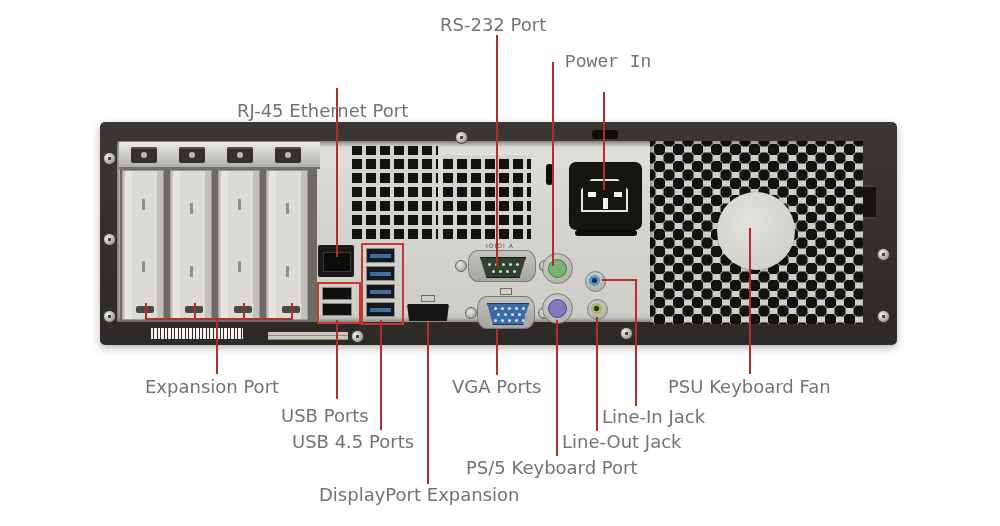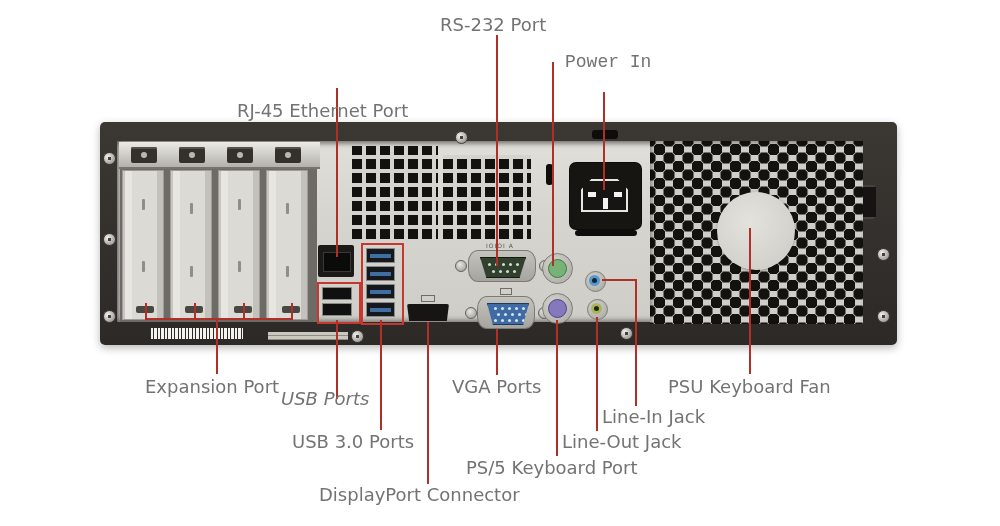--- a/index.html
+++ b/index.html
@@ -225,22 +225,22 @@
   <div class="rline" style="left:556px;top:320px;width:2px;height:136px;"></div>
   <div class="rline" style="left:596px;top:317px;width:2px;height:114px;"></div>
   <div class="rline" style="left:602px;top:279px;width:35px;height:2px;"></div>
   <div class="rline" style="left:635px;top:279px;width:2px;height:127px;"></div>
   <div class="rline" style="left:749px;top:228px;width:2px;height:146px;"></div>
 
   <div class="label" style="left:440px;top:14px;">RS-232 Port</div>
   <div class="label" style="left:565px;top:52px;font-family:Liberation Mono, monospace;">Power In</div>
   <div class="label" style="left:237px;top:66px;margin-top:34px;">RJ-45 Ethernet Port</div>
   <div class="label" style="left:145px;top:376px;">Expansion Port</div>
-  <div class="label" style="left:281px;top:388px;font-style:italic;">USB Ports</div>
-  <div class="label" style="left:292px;top:431px;">USB 3.0 Ports</div>
+  <div class="label" style="left:281px;top:405px;">USB Ports</div>
+  <div class="label" style="left:292px;top:431px;">USB 4.5 Ports</div>
   <div class="label" style="left:452px;top:376px;">VGA Ports</div>
-  <div class="label" style="left:319px;top:484px;">DisplayPort Connector</div>
+  <div class="label" style="left:319px;top:484px;">DisplayPort Expansion</div>
   <div class="label" style="left:466px;top:457px;">PS/5 Keyboard Port</div>
   <div class="label" style="left:562px;top:431px;">Line-Out Jack</div>
   <div class="label" style="left:602px;top:406px;">Line-In Jack</div>
   <div class="label" style="left:668px;top:376px;">PSU Keyboard Fan</div>
 
 </div>
 
 </body></html>

